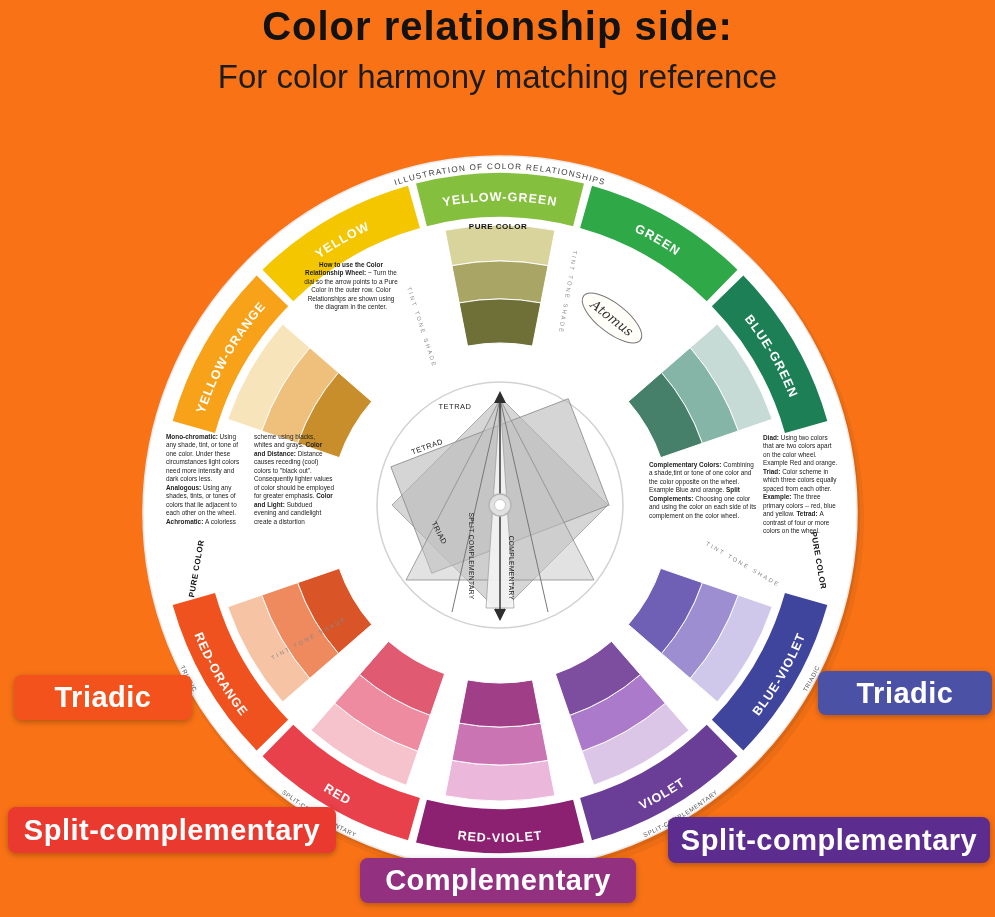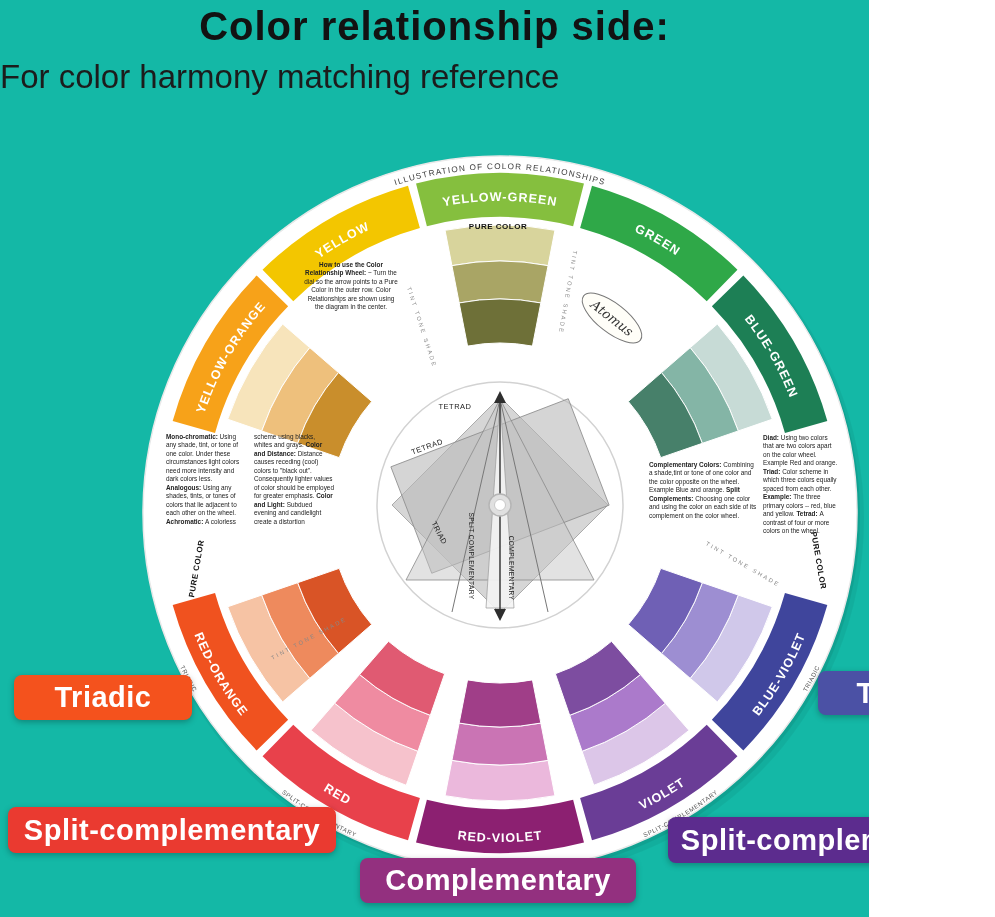--- a/index.html
+++ b/index.html
@@ -1,19 +1,19 @@
 <!DOCTYPE html>
 <html><head>
 <meta charset="utf-8">
 <style>
   html,body{margin:0;padding:0;background:#fff;}
   body{width:995px;height:917px;font-family:"Liberation Sans",sans-serif;}
-  .stage{position:relative;width:869px;height:917px;overflow:hidden;background:#14b8a6;}
+  .stage{position:relative;width:995px;height:917px;overflow:hidden;background:#f97316;}
   .title{position:absolute;top:4px;left:0;width:100%;text-align:center;font-size:40px;font-weight:bold;color:#121212;letter-spacing:1px;}
-  .subtitle{position:absolute;top:58px;left:0;width:100%;text-align:left;font-size:33px;font-weight:400;color:#1c1c1c;}
+  .subtitle{position:absolute;top:58px;left:0;width:100%;text-align:center;font-size:33px;font-weight:400;color:#1c1c1c;}
   svg.wheel{position:absolute;left:0;top:0;}
   .tiny{position:absolute;font-size:6.4px;line-height:1.32;color:#222;text-align:left;}
   .tiny b{font-weight:bold;}
   #howto{left:303px;top:261px;width:96px;text-align:center;}
   #leftblock{left:166px;top:433px;width:168px;column-count:2;column-gap:8px;}
   #rightblock{left:649px;top:461px;width:110px;}
   #farright{left:763px;top:434px;width:76px;}
   .badge{position:absolute;color:#fff;font-weight:bold;font-size:29px;display:flex;align-items:center;justify-content:center;border-radius:8px;box-shadow:0 2px 6px rgba(0,0,0,.28);letter-spacing:.5px;}
   .b0{left:14px;top:675px;width:178px;height:45px;}
   .b1{left:818px;top:671px;width:174px;height:44px;}

